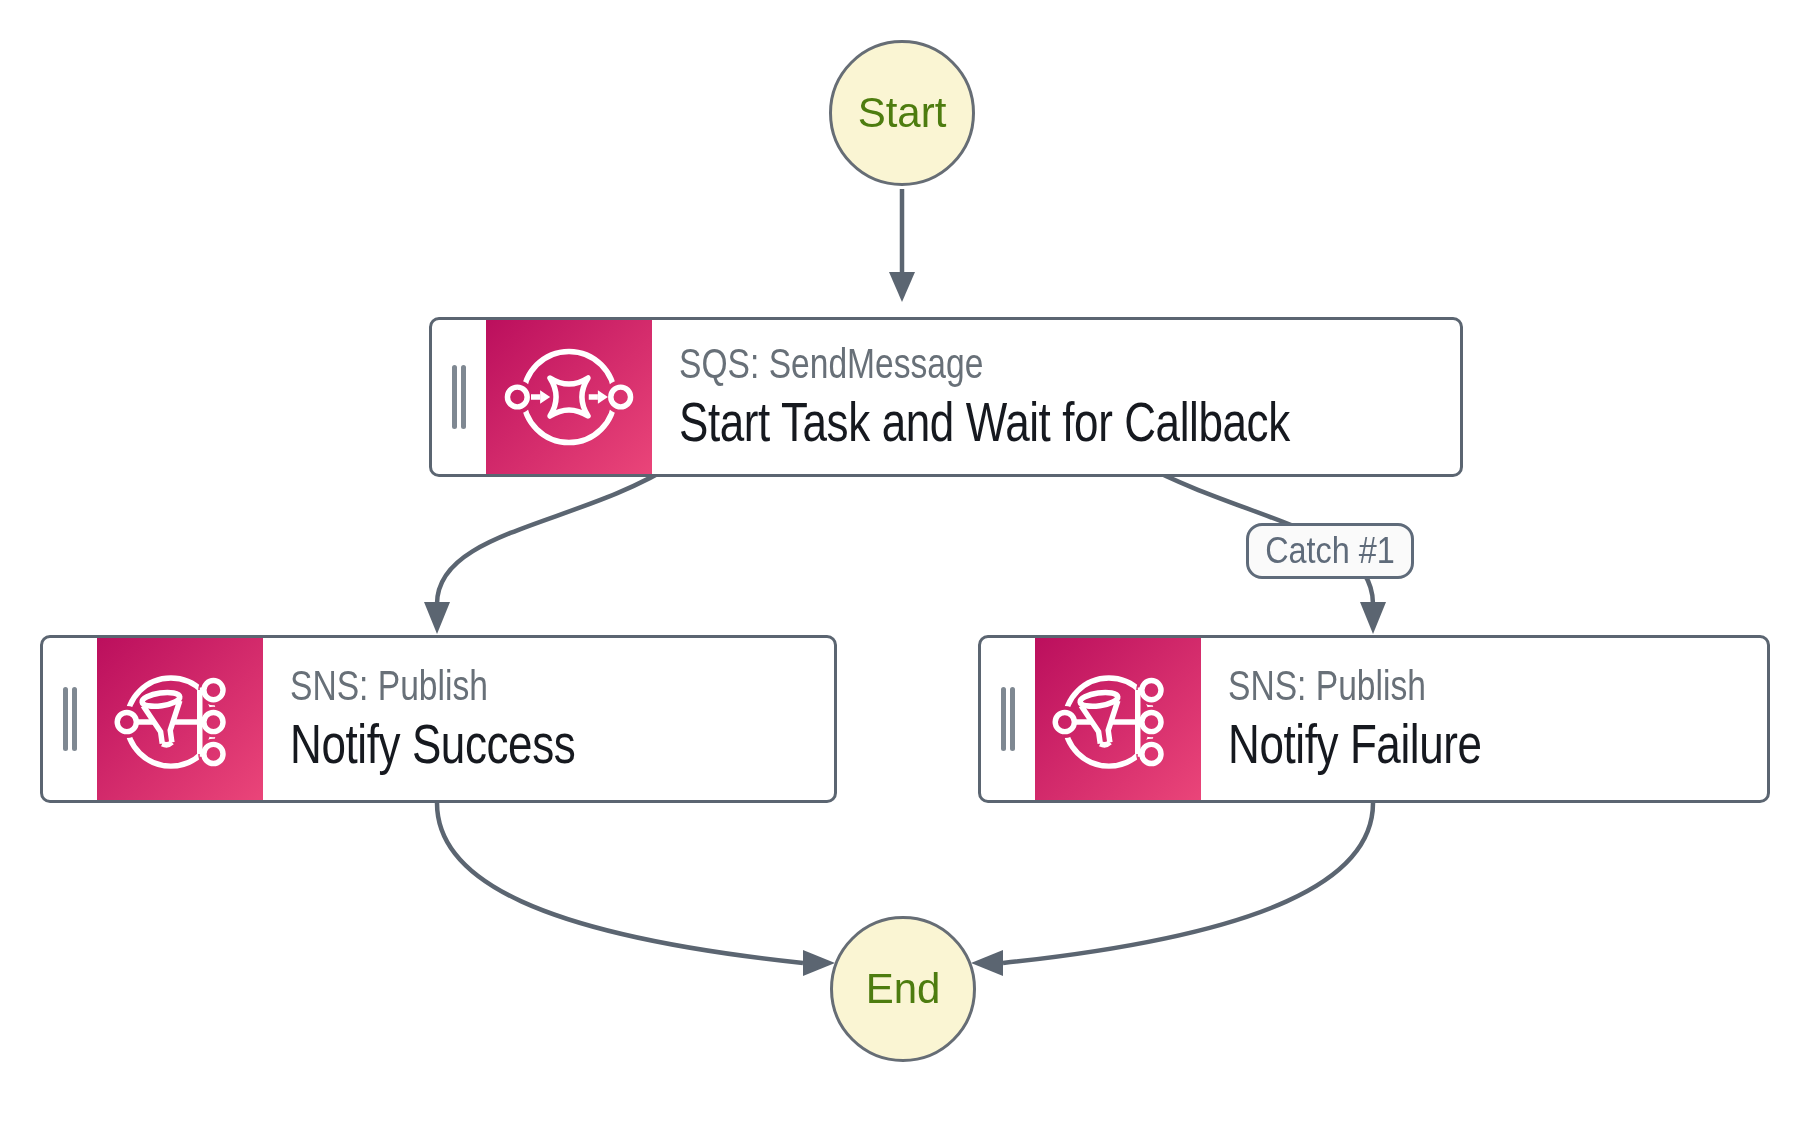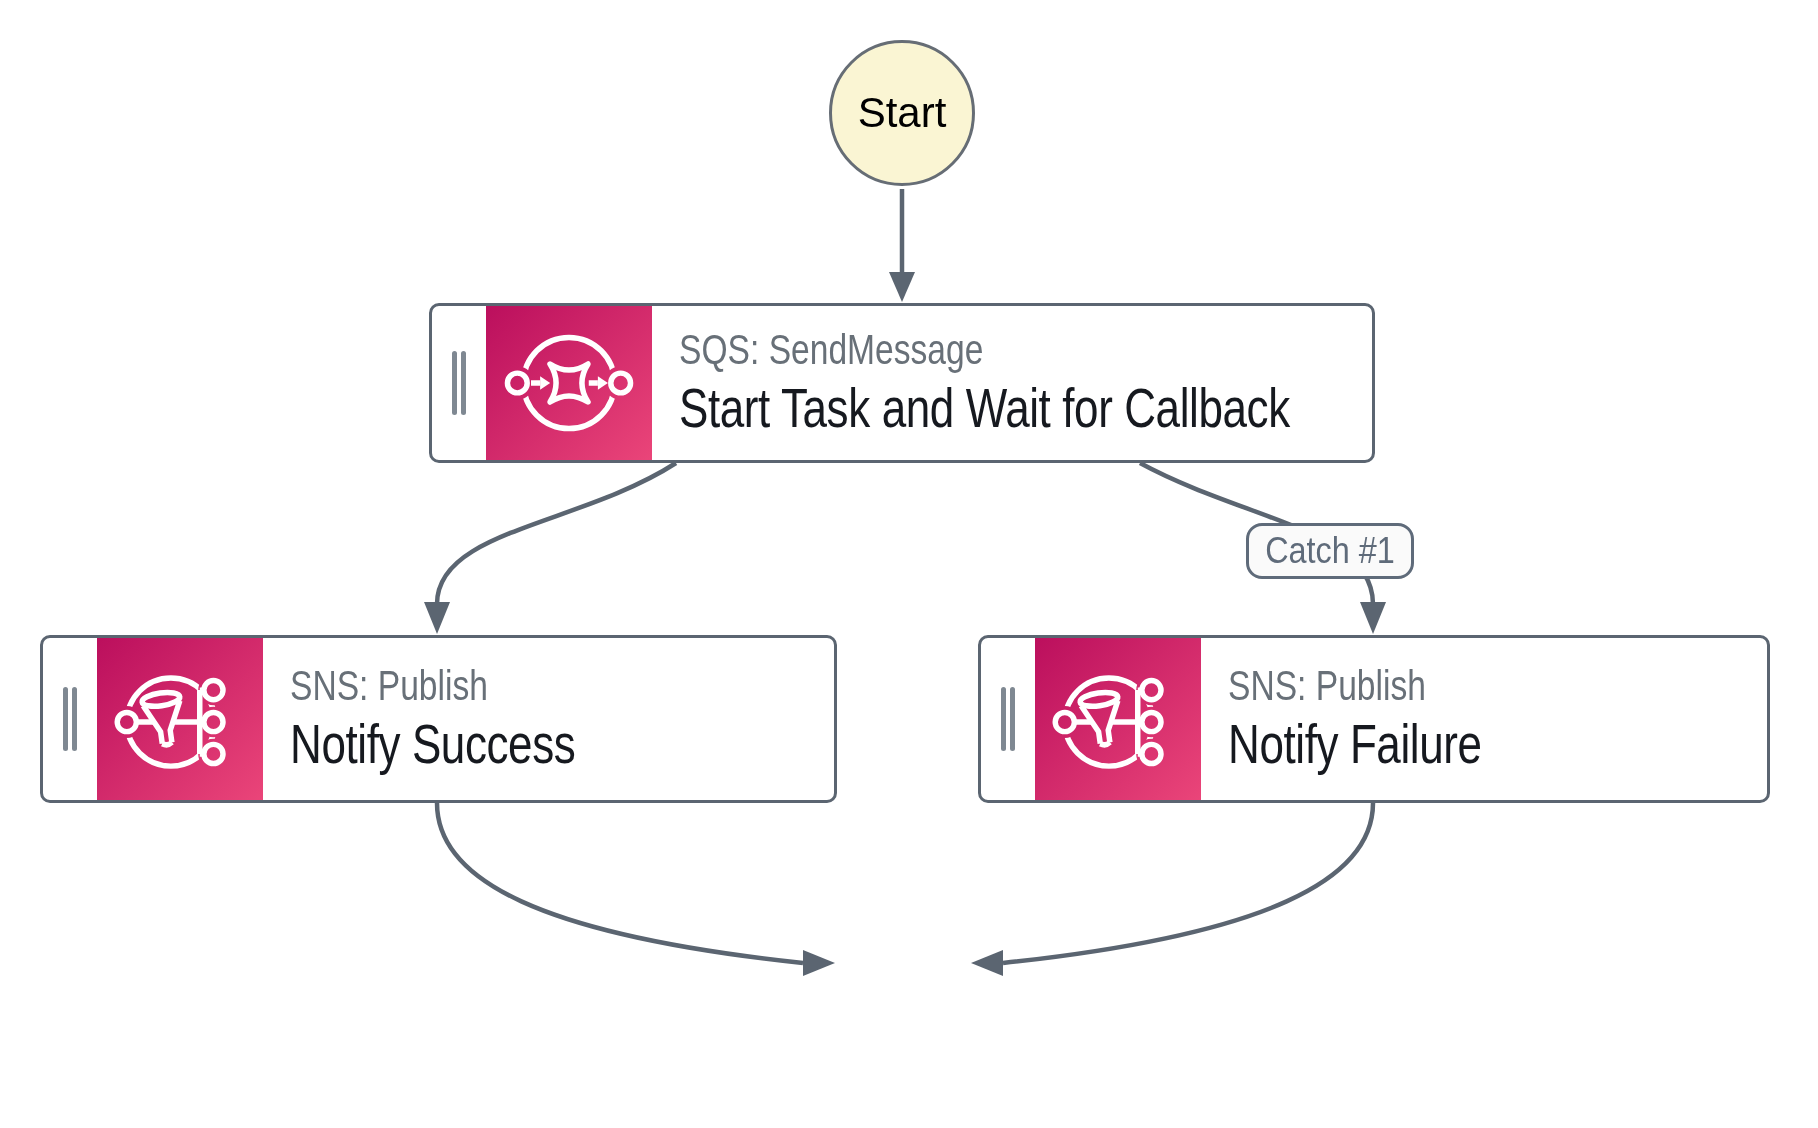--- a/index.html
+++ b/index.html
@@ -6,21 +6,21 @@
   #canvas{
     position:relative;width:1818px;height:1128px;background:#ffffff;overflow:hidden;
     font-family:"Liberation Sans", sans-serif;
   }
   #edges{position:absolute;left:0;top:0;width:1818px;height:1128px;z-index:1;}
 
   .terminal{
     position:absolute;z-index:2;width:146px;height:146px;border-radius:50%;
     background:#faf5d3;border:3px solid #666d75;box-sizing:border-box;
     display:flex;align-items:center;justify-content:center;
-    font-size:42px;color:#000000;
+    font-size:42px;color:#4d7c0f;
   }
   .task{
     position:absolute;z-index:2;background:#ffffff;border:3px solid #5b6571;
     border-radius:10px;box-sizing:border-box;display:flex;align-items:stretch;
     overflow:hidden;
   }
   .handle{
     width:54px;display:flex;align-items:center;justify-content:center;gap:4px;
     flex:none;
   }
@@ -66,21 +66,21 @@
       <polygon points="1360,602 1386,602 1373,634"></polygon>
       <polygon points="803,950 803,976 835,963"></polygon>
       <polygon points="1003,950 1003,976 971,963"></polygon>
     </g>
   </svg>
 
   <div class="terminal" style="left:829px;top:40px;">
     <span>Start</span>
   </div>
 
-  <div class="task" style="left:429px;top:303px;width:946px;height:160px;">
+  <div class="task" style="left:429px;top:317px;width:1034px;height:160px;">
     <div class="handle">
       <div class="bar"></div>
       <div class="bar"></div>
     </div>
     <div class="iconbox">
       <svg viewBox="0 0 100 100">
         <defs>
           <mask id="sqsMask">
             <rect width="100" height="100" fill="white"></rect>
             <circle cx="16" cy="50" r="11" fill="black"></circle>
@@ -180,14 +180,17 @@
           <circle cx="72" cy="73" r="6.3"></circle>
         </g>
       </svg>
     </div>
     <div class="task-text">
       <div class="task-resource">SNS: Publish</div>
       <div class="task-title">Notify Failure</div>
     </div>
   </div>
 
+  <div class="terminal" style="left:830px;top:916px;">
+    <span>End</span>
+  </div>
 
 </div>
 
 </body></html>

